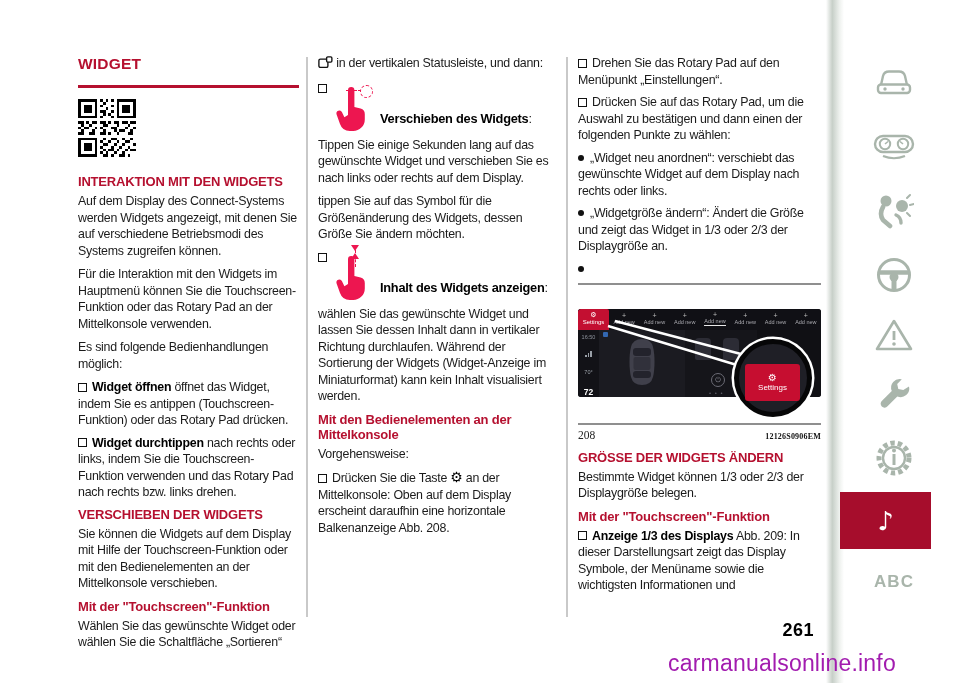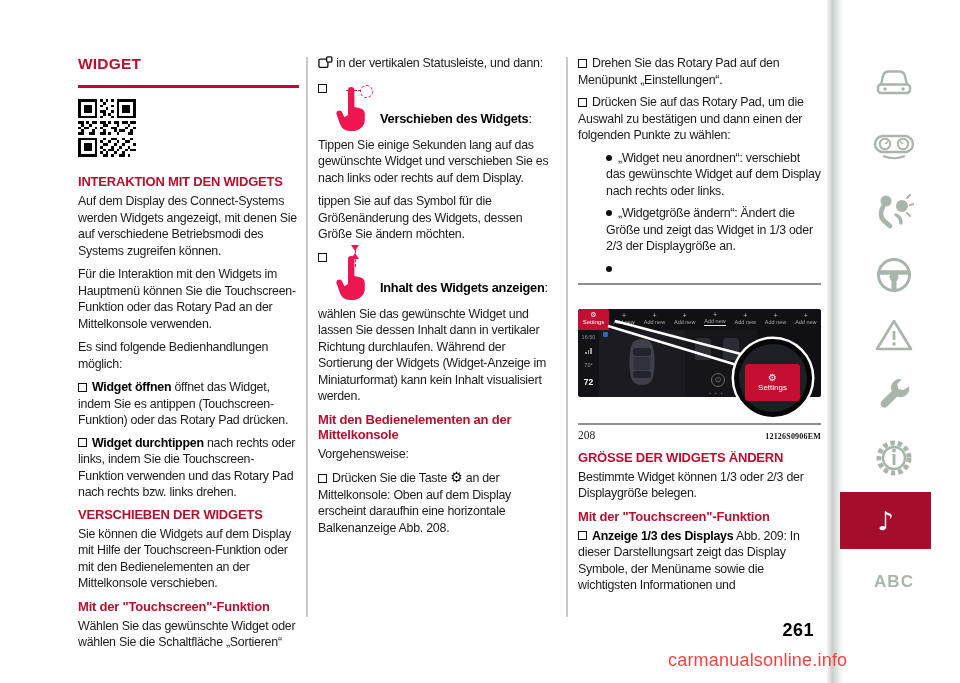--- a/index.html
+++ b/index.html
@@ -15,21 +15,21 @@
   p,.li{font-size:12.4px;line-height:16.5px;letter-spacing:-0.25px;margin:0 0 7px;}
   .li{margin-bottom:6px;}
   b{color:#000;}
   .rh{color:#b5102f;font-weight:bold;font-size:13px;letter-spacing:-0.2px;margin:3px 0 4px;}
   .doc-title{color:#b5102f;font-weight:bold;font-size:15.5px;letter-spacing:.2px;
              border-bottom:3px solid #b5102f;padding-bottom:12px;margin-bottom:11px;}
   .sqmark{display:inline-block;width:7px;height:7px;border:1.7px solid #111;
           margin-right:5px;position:relative;top:0.5px;}
   .dotmark{display:inline-block;width:6px;height:6px;background:#111;border-radius:50%;
            margin-right:6px;position:relative;top:-1px;}
-  .indent{margin-left:28px;}
+  .indent{}
   .qr{margin:0 0 13px;}
   .inline-icon{display:inline-block;vertical-align:-2px;}
   .gear-glyph{font-family:"DejaVu Sans",sans-serif;font-size:14px;color:#000;}
   
   .hand-row{position:relative;height:52px;margin:2px 0 4px;}
   .hand-row .sqmark{position:absolute;left:0;top:3px;}
   .hand{position:absolute;left:12px;top:6px;width:40px;height:46px;}
   .hand svg{width:40px;height:46px;}
   .hand-label{position:absolute;left:62px;bottom:7px;font-size:12.8px;letter-spacing:-0.25px;}
   .deco{position:absolute;}
@@ -51,21 +51,21 @@
   .tab{display:flex;flex-direction:column;align-items:center;justify-content:center;}
   .tab-settings{width:31px;background:#c30f31;border-radius:2px 2px 0 0;}
   .tab-settings .tgear{font-family:"DejaVu Sans",sans-serif;font-size:7px;color:#fff;line-height:7px;}
   .tab-settings .tlabel{font-size:6px;color:#fff;line-height:7px;}
   .addnew{flex:1;}
   .addnew .plus{font-size:7px;color:#bbb;line-height:6px;}
   .addnew .tlabel{font-size:5.5px;color:#a9a9af;line-height:7px;}
   .addnew.u4 .tlabel{border-bottom:1px solid #e8e8e8;}
   .screen-body{display:flex;height:67px;}
   .statuscol{width:21px;background:#121217;display:flex;flex-direction:column;
-             align-items:center;justify-content:space-between;padding:4px 0 10px;box-sizing:border-box;}
+             align-items:center;justify-content:space-between;padding:4px 0 0;box-sizing:border-box;}
   .st-txt{font-size:5.5px;color:#8d939d;}
   .st-temp{font-size:5.5px;color:#9aa0a8;}
   .st-big{font-size:8.5px;color:#fff;font-weight:bold;}
   .sigbars{display:flex;align-items:flex-end;gap:1px;height:6px;}
   .sigbars i{display:block;width:1.6px;background:#9aa0a8;}
   .sb1{height:2.5px;} .sb2{height:4px;} .sb3{height:6px;}
   .mainarea{flex:1;display:flex;position:relative;}
   .panel{height:100%;}
   .pnl-car{width:86px;background:#1b1b21;display:flex;align-items:center;justify-content:center;}
   .pnl-seats{width:72px;background:#15151a;position:relative;}
@@ -93,21 +93,21 @@
              background:linear-gradient(to right,#ffffff 0%,#c7cfc8 35%,#eef1ee 75%,#ffffff 100%);}
   .sb-item{position:absolute;left:18px;width:100px;display:flex;justify-content:center;}
   .sb-tab-active{position:absolute;left:14px;top:492px;width:91px;height:57px;background:#a60d2c;
                  display:flex;align-items:center;justify-content:center;}
   .note-glyph{font-family:"DejaVu Sans",sans-serif;color:#fff;font-size:26px;}
   .sb-abc{position:absolute;left:18px;top:572px;width:100px;text-align:center;
           color:#a9b5ab;font-weight:bold;font-size:17px;letter-spacing:1px;}
   
   .pagenum{position:absolute;left:740px;top:620px;width:74px;text-align:right;
            font-size:18px;font-weight:bold;color:#000;letter-spacing:.5px;}
-  .watermark{position:absolute;left:668px;top:650px;font-size:18px;color:#ef4444;z-index:5;letter-spacing:.2px;}
+  .watermark{position:absolute;left:668px;top:650px;font-size:23px;color:#a21caf;z-index:5;letter-spacing:.2px;}
 </style>
 </head>
 <body>
 
 <div class="page">
 
   <div class="col col1">
     <div class="doc-title">WIDGET</div>
 
     <div class="qr">

